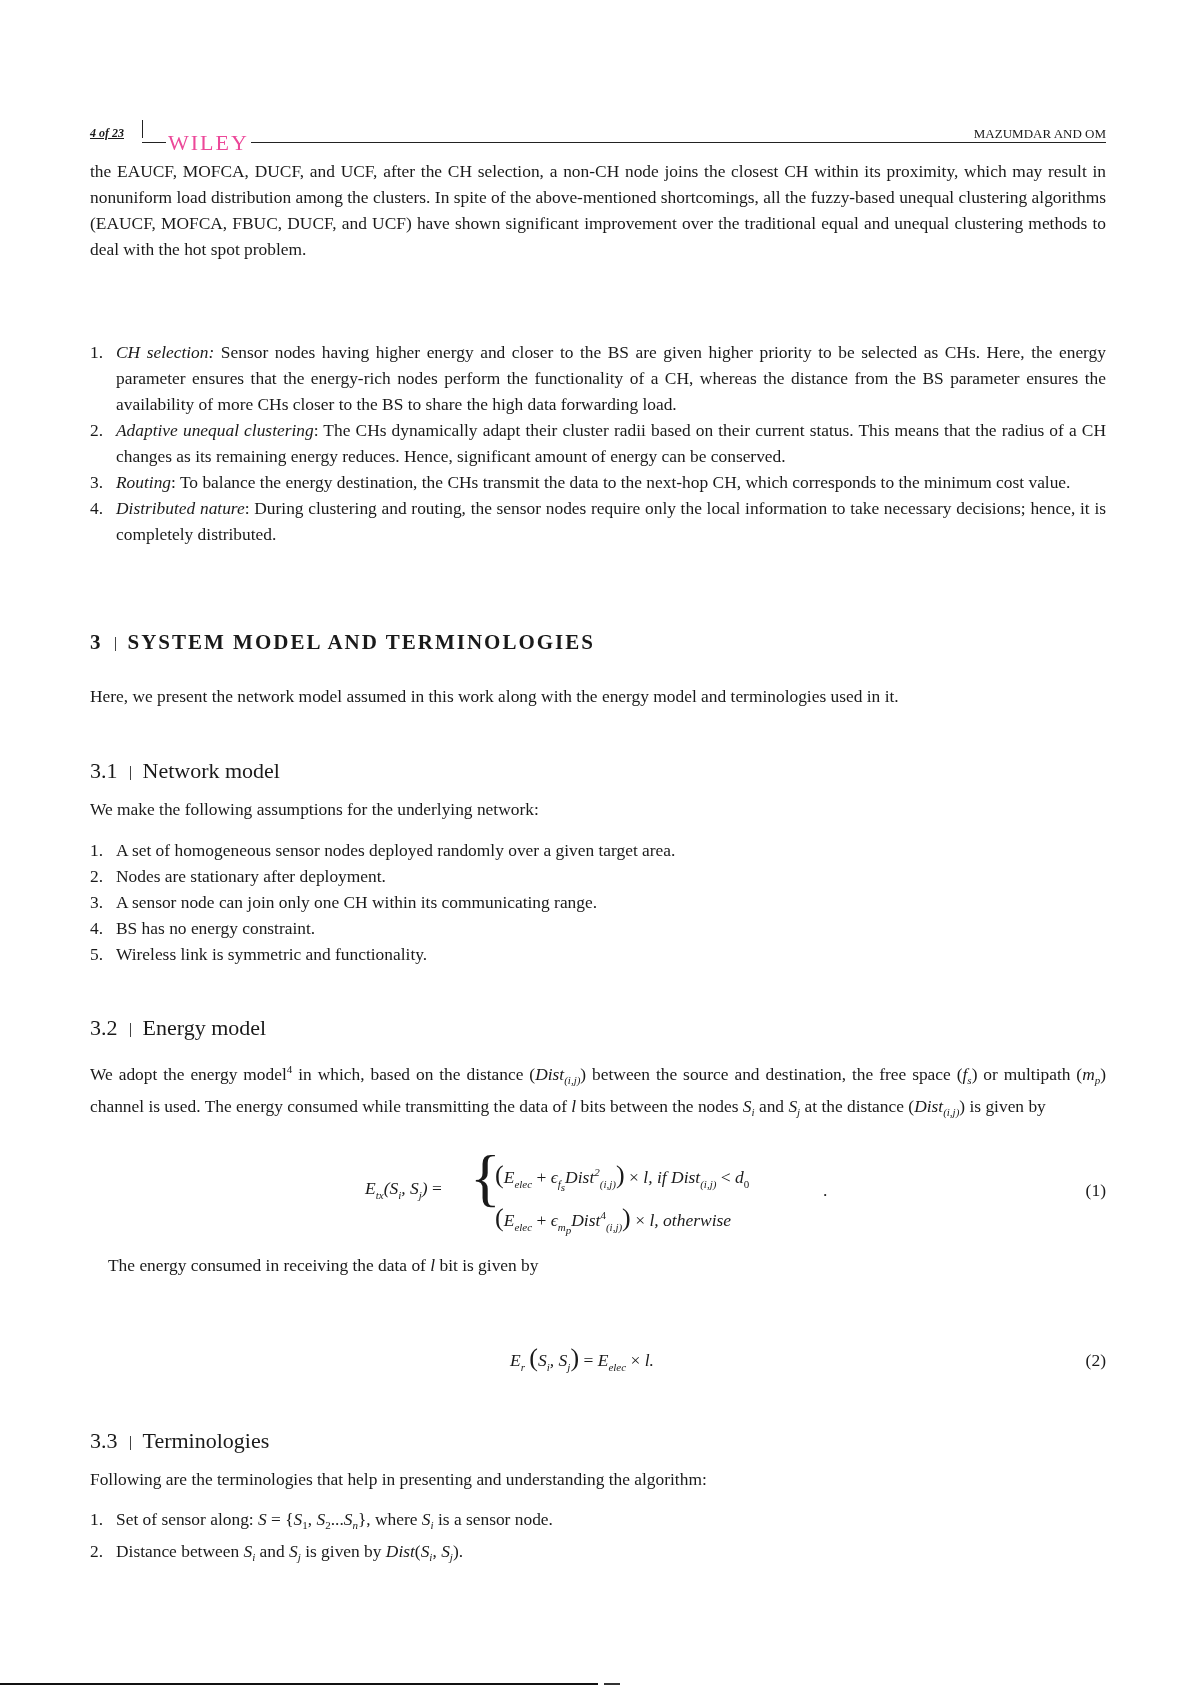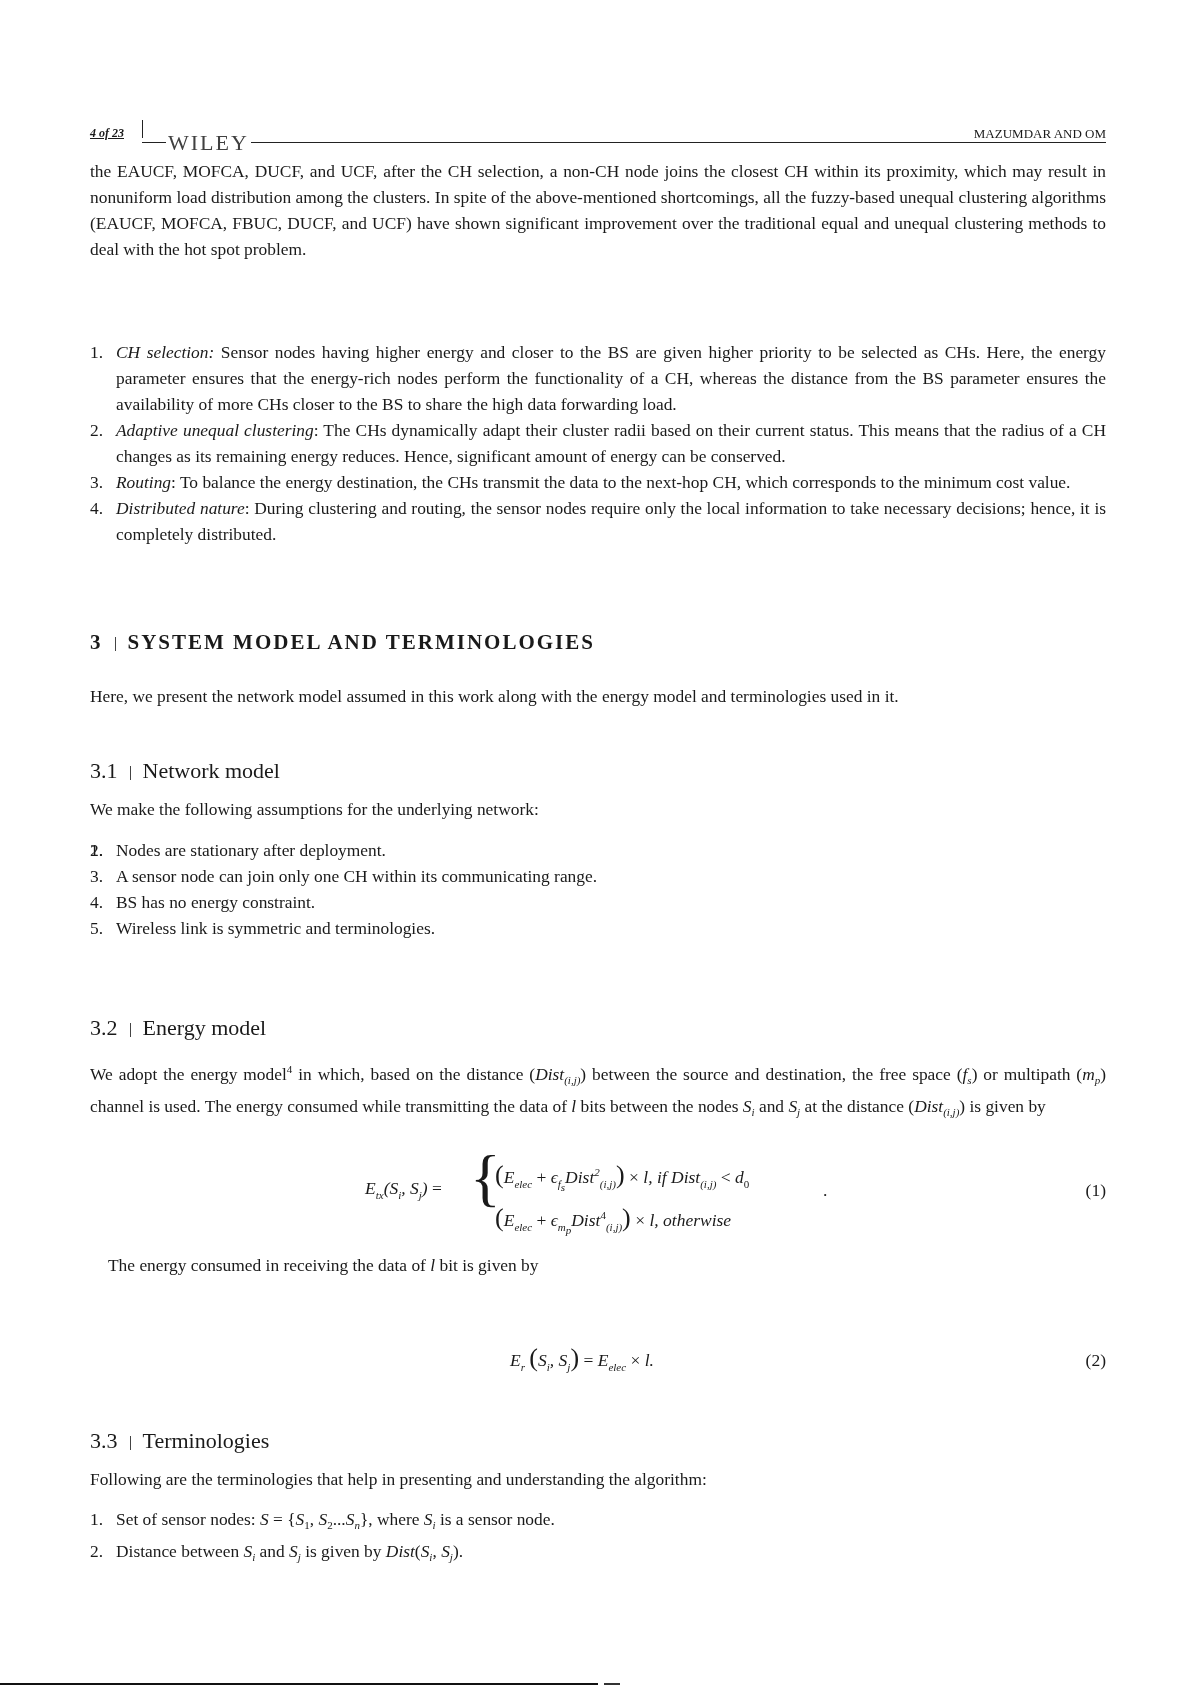--- a/index.html
+++ b/index.html
@@ -1,21 +1,21 @@
 <!DOCTYPE html>
 <html><head>
 <meta charset="utf-8">
 <style>
   html, body { margin:0; padding:0; background:#ffffff; }
   body { width:1191px; height:1685px; position:relative; overflow:hidden;
          font-family:"Liberation Serif","DejaVu Serif",serif; color:#1a1a1a; }
   .hdr { position:absolute; left:90px; top:118px; width:1016px; height:30px; }
   .hdr .pg { position:absolute; left:0; top:8px; font-size:12px; font-weight:bold; text-decoration:underline;font-style:italic; }
   .hdr .vbar { position:absolute; left:52px; top:2px; width:1px; height:18px; background:#222; }
-  .hdr .logo { position:absolute; left:76px; top:12px; font-size:22px; letter-spacing:2px; font-family:"Liberation Serif",serif; color:#404040; background:#fff; padding:0 2px; }
+  .hdr .logo { position:absolute; left:76px; top:12px; font-size:22px; letter-spacing:2px; font-family:"Liberation Serif",serif; color:#ec4899; background:#fff; padding:0 2px; }
   .hdr .line { position:absolute; left:52px; right:0; top:24px; height:1px; background:#222; }
   .hdr .auth { position:absolute; right:0; top:8px; font-size:13px; }
   .txt { position:absolute; left:90px; width:1016px; font-size:17.4px; line-height:26px; text-align:justify; }
   .txt p { margin:0; }
   .indent { text-indent:18px; }
   ol { margin:0; padding:0; list-style:none; }
   ol li { position:relative; padding-left:26px; }
   ol li .num { position:absolute; left:0; top:0; }
   h2.sec { position:absolute; left:90px; margin:0; font-size:21px; font-weight:bold; letter-spacing:2px; }
   h3.sub { position:absolute; left:90px; margin:0; font-size:22px; font-weight:normal; }
@@ -60,25 +60,25 @@
 </div>
 
 <h3 class="sub" style="top:758px;">
   <span>3.1</span><span class="sep"></span><span>Network model</span>
 </h3>
 <div class="txt" style="top:796px;">
   <p>We make the following assumptions for the underlying network:</p>
 </div>
 <div class="txt" style="top:837px;">
   <ol>
-    <li><span class="num">1.</span></li>
+    <li><span class="num">1.</span><span>A set of homogeneous sensor nodes deployed randomly over a given target area.</span></li>
     <li><span class="num">2.</span><span>Nodes are stationary after deployment.</span></li>
     <li><span class="num">3.</span><span>A sensor node can join only one CH within its communicating range.</span></li>
     <li><span class="num">4.</span><span>BS has no energy constraint.</span></li>
-    <li><span class="num">5.</span><span>Wireless link is symmetric and terminologies.</span></li>
+    <li><span class="num">5.</span><span>Wireless link is symmetric and functionality.</span></li>
   </ol>
 </div>
 
 <h3 class="sub" style="top:1015px;">
   <span>3.2</span><span class="sep"></span><span>Energy model</span>
 </h3>
 <div class="txt" style="top:1056px;">
   <p>
     <span>We adopt the energy model</span><sup>4</sup><span> in which, based on the distance (</span><i>Dist<sub>(i,j)</sub></i><span>) between the source and destination, the free space (</span><i>f<sub>s</sub></i><span>) or multipath (</span><i>m<sub>p</sub></i><span>) channel is used. The energy consumed while transmitting the data of </span><i>l</i><span> bits between the nodes </span><i>S<sub>i</sub></i><span> and </span><i>S<sub>j</sub></i><span> at the distance (</span><i>Dist<sub>(i,j)</sub></i><span>) is given by</span>
   </p>
@@ -105,19 +105,19 @@
 <div class="eqnum" style="top:1350px;">(2)</div>
 
 <h3 class="sub" style="top:1428px;">
   <span>3.3</span><span class="sep"></span><span>Terminologies</span>
 </h3>
 <div class="txt" style="top:1466px;">
   <p>Following are the terminologies that help in presenting and understanding the algorithm:</p>
 </div>
 <div class="txt" style="top:1506px;">
   <ol>
-    <li><span class="num">1.</span><span>Set of sensor nodes: </span><i>S</i> = {<i>S</i><sub>1</sub>, <i>S</i><sub>2</sub>...<i>S<sub>n</sub></i>}<span>, where </span><i>S<sub>i</sub></i><span> is a sensor node.</span></li>
+    <li><span class="num">1.</span><span>Set of sensor along: </span><i>S</i> = {<i>S</i><sub>1</sub>, <i>S</i><sub>2</sub>...<i>S<sub>n</sub></i>}<span>, where </span><i>S<sub>i</sub></i><span> is a sensor node.</span></li>
     <li><span class="num">2.</span><span>Distance between </span><i>S<sub>i</sub></i><span> and </span><i>S<sub>j</sub></i><span> is given by </span><i>Dist</i>(<i>S<sub>i</sub></i>, <i>S<sub>j</sub></i>).</li>
   </ol>
 </div>
 
 <div class="footer-line"></div>
 <div class="footer-mark"></div>
 
 </body></html>

